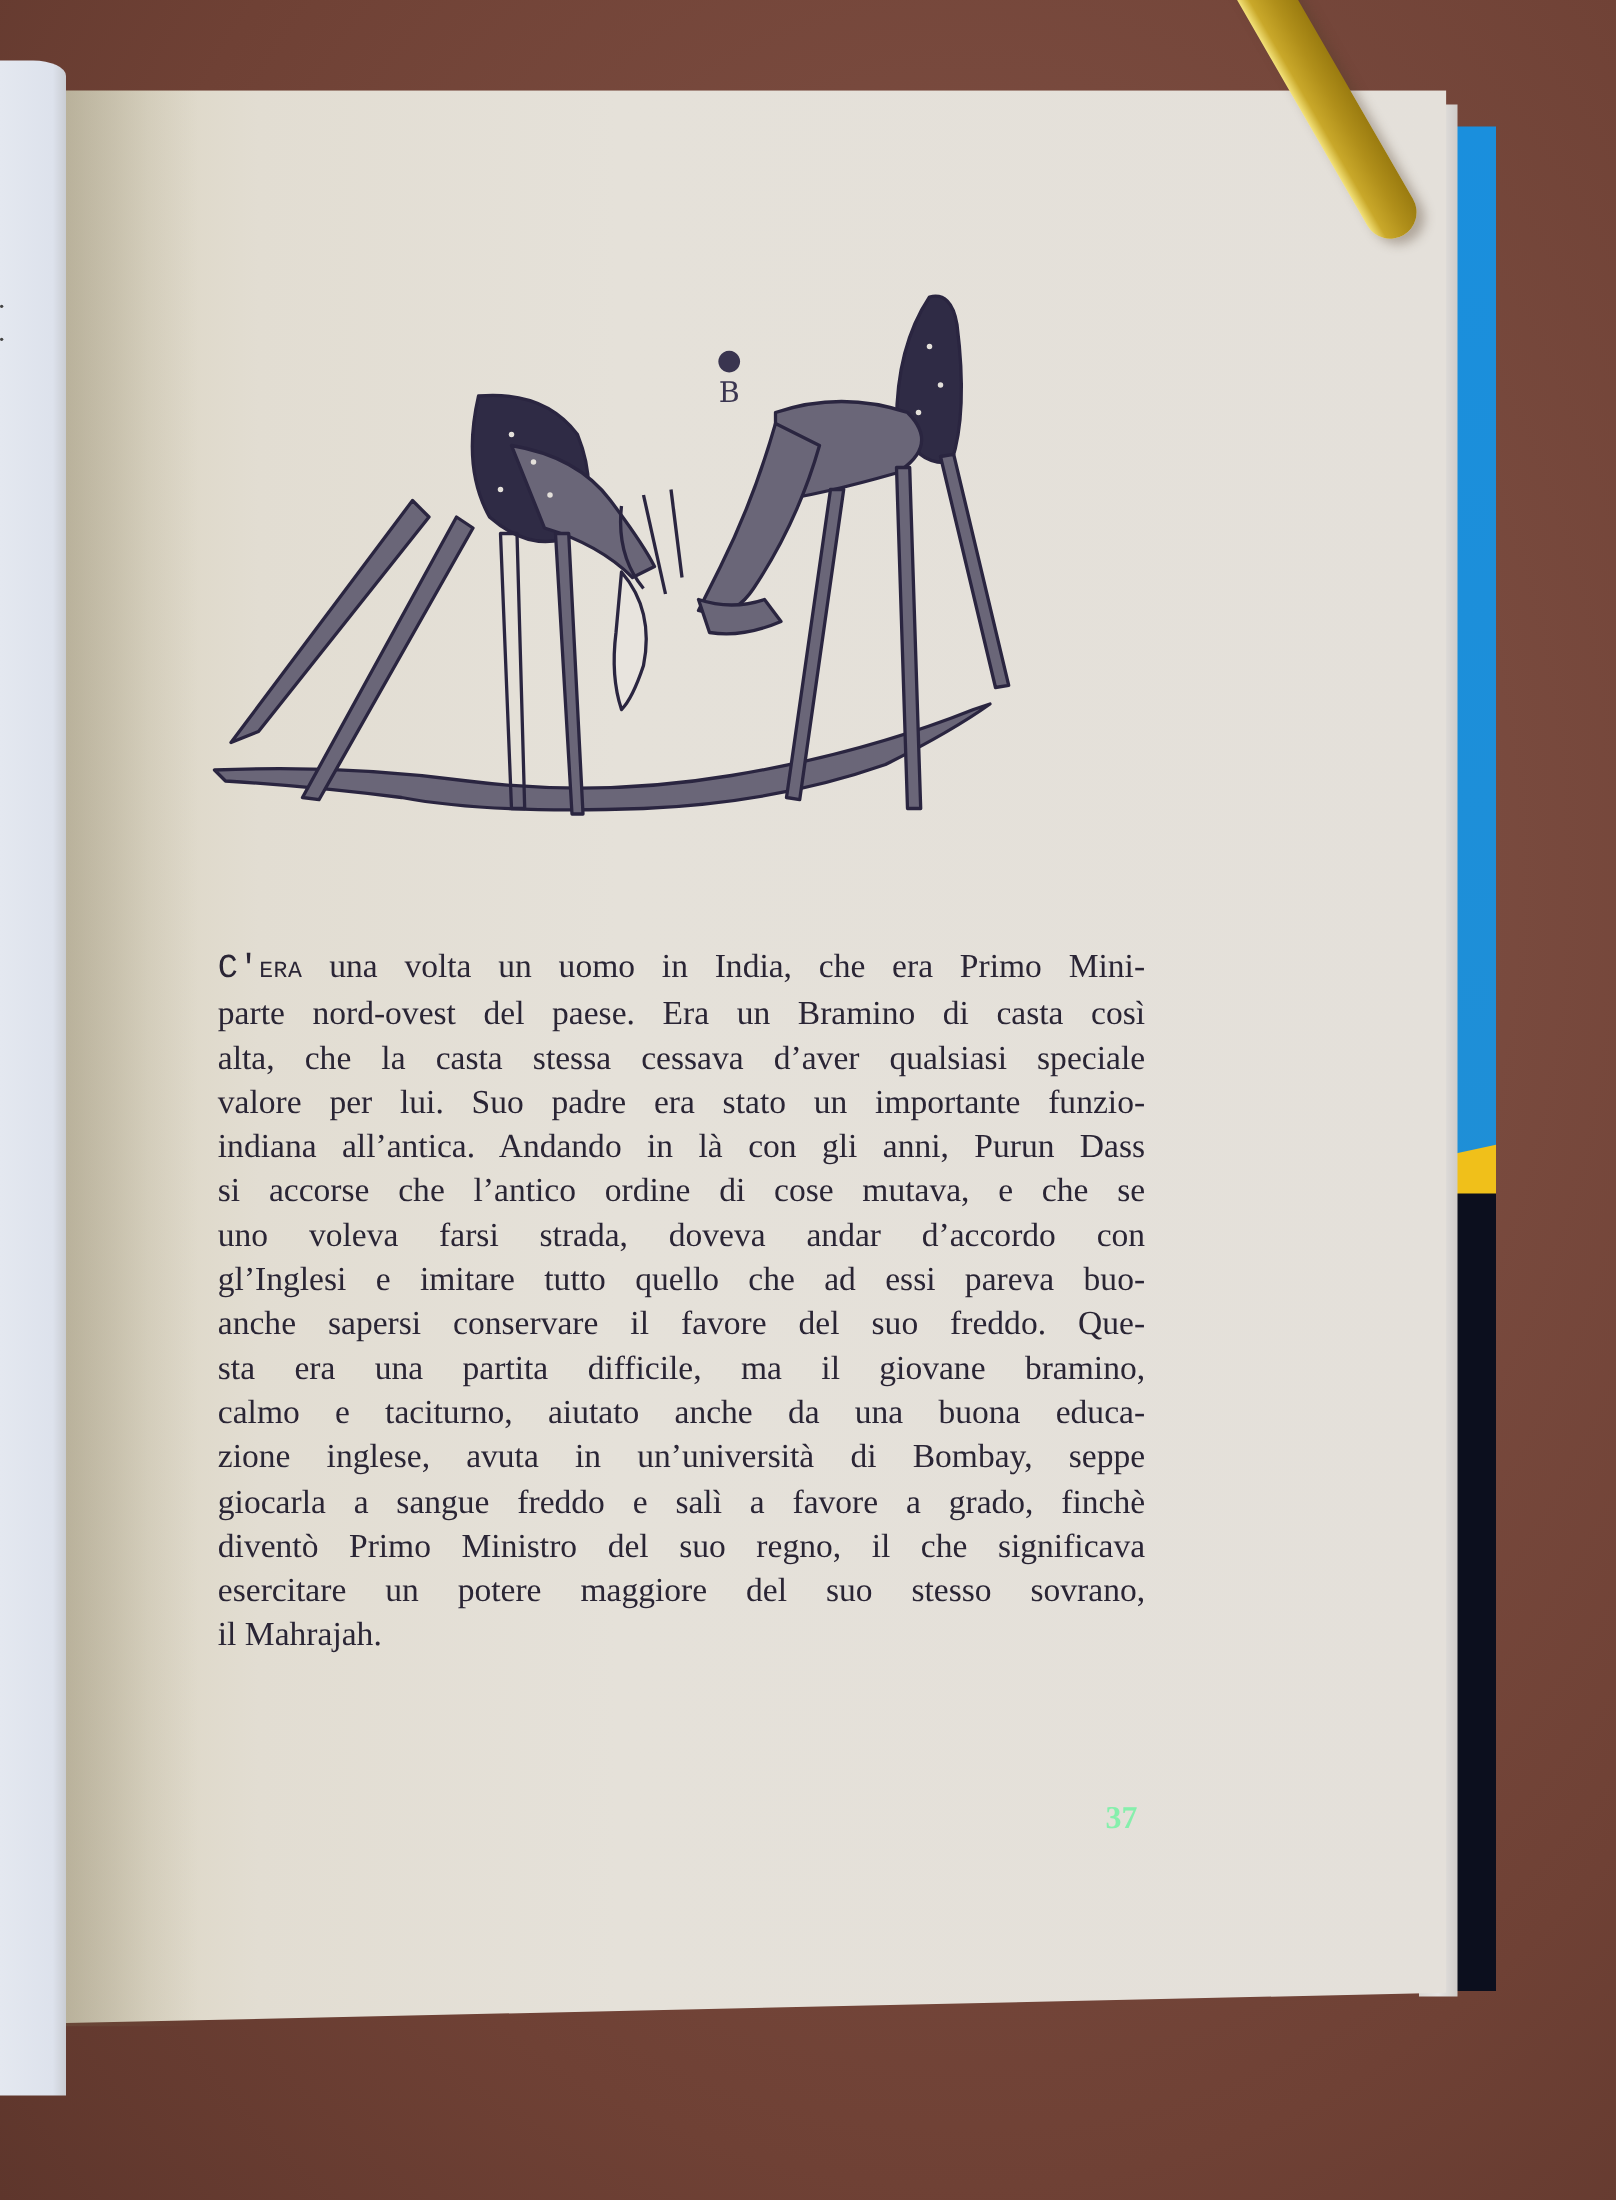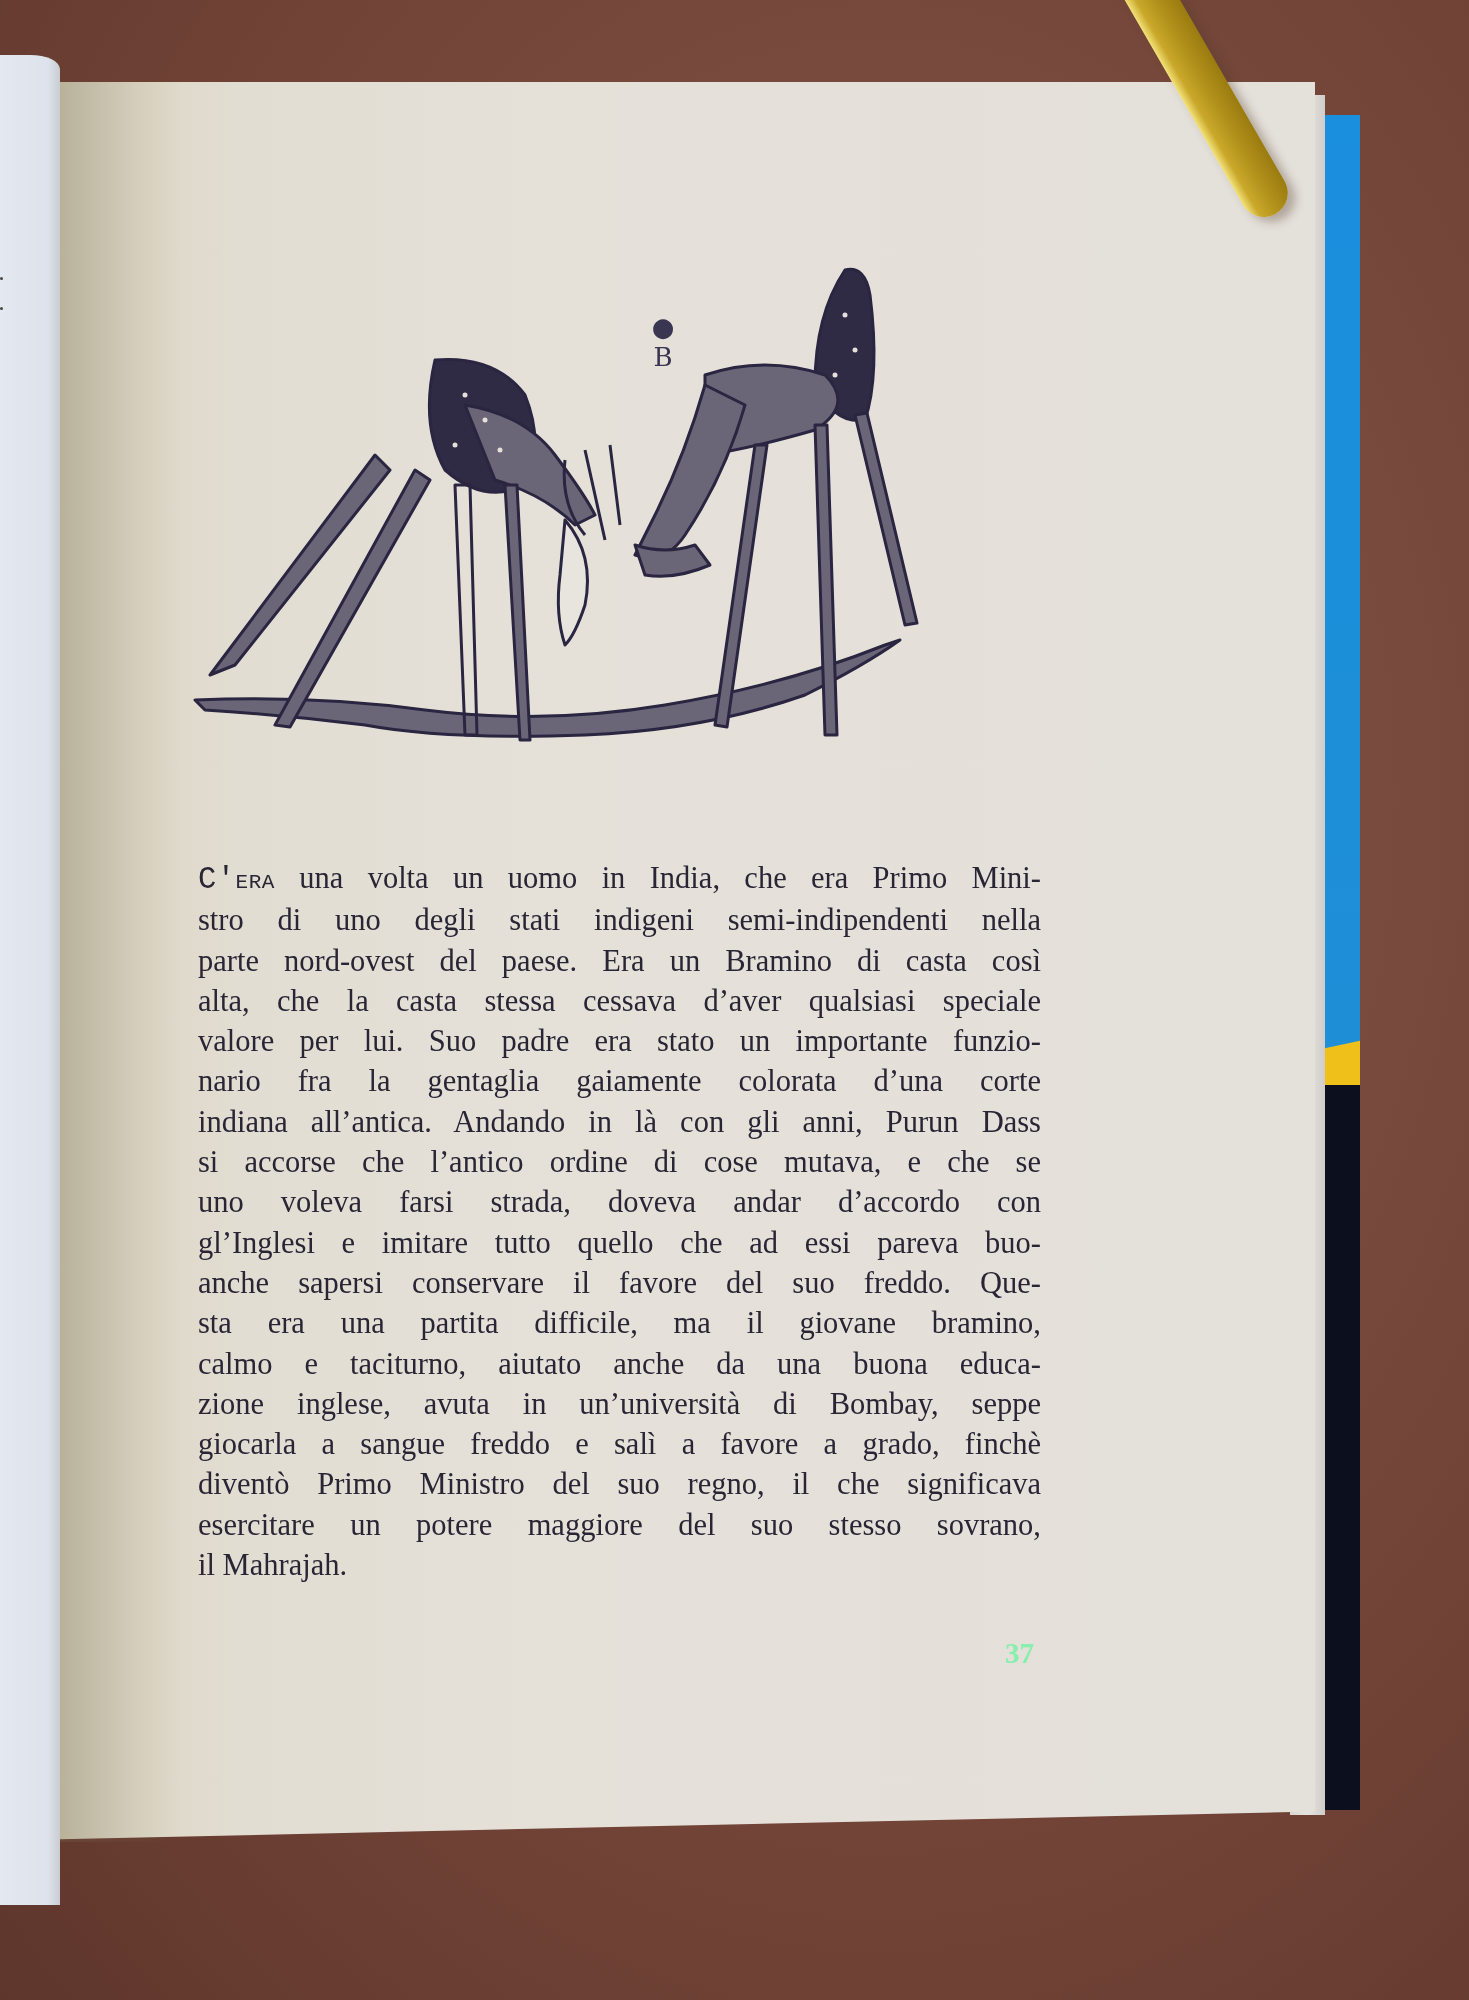--- a/index.html
+++ b/index.html
@@ -125,25 +125,23 @@
 </svg>
 <div class="signature">
   <div>●</div>
   <div>B</div>
 </div>
 
 <div class="bookmark"></div>
 
 <div class="body-text">
   <span class="line"><span class="smallcaps">C'era</span><span> una volta un uomo in India, che era Primo Mini-</span></span>
-  <span class="line">stro di uno degli stati indigeni semi-indipendenti nella</span>
   <span class="line">parte nord-ovest del paese. Era un Bramino di casta così</span>
   <span class="line">alta, che la casta stessa cessava d’aver qualsiasi speciale</span>
   <span class="line">valore per lui. Suo padre era stato un importante funzio-</span>
-  <span class="line">nario fra la gentaglia gaiamente colorata d’una corte</span>
   <span class="line">indiana all’antica. Andando in là con gli anni, Purun Dass</span>
   <span class="line">si accorse che l’antico ordine di cose mutava, e che se</span>
   <span class="line">uno voleva farsi strada, doveva andar d’accordo con</span>
   <span class="line">gl’Inglesi e imitare tutto quello che ad essi pareva buo-</span>
   <span class="line">anche sapersi conservare il favore del suo freddo. Que-</span>
   <span class="line">sta era una partita difficile, ma il giovane bramino,</span>
   <span class="line">calmo e taciturno, aiutato anche da una buona educa-</span>
   <span class="line">zione inglese, avuta in un’università di Bombay, seppe</span>
   <span class="line">giocarla a sangue freddo e salì a favore a grado, finchè</span>
   <span class="line">diventò Primo Ministro del suo regno, il che significava</span>

